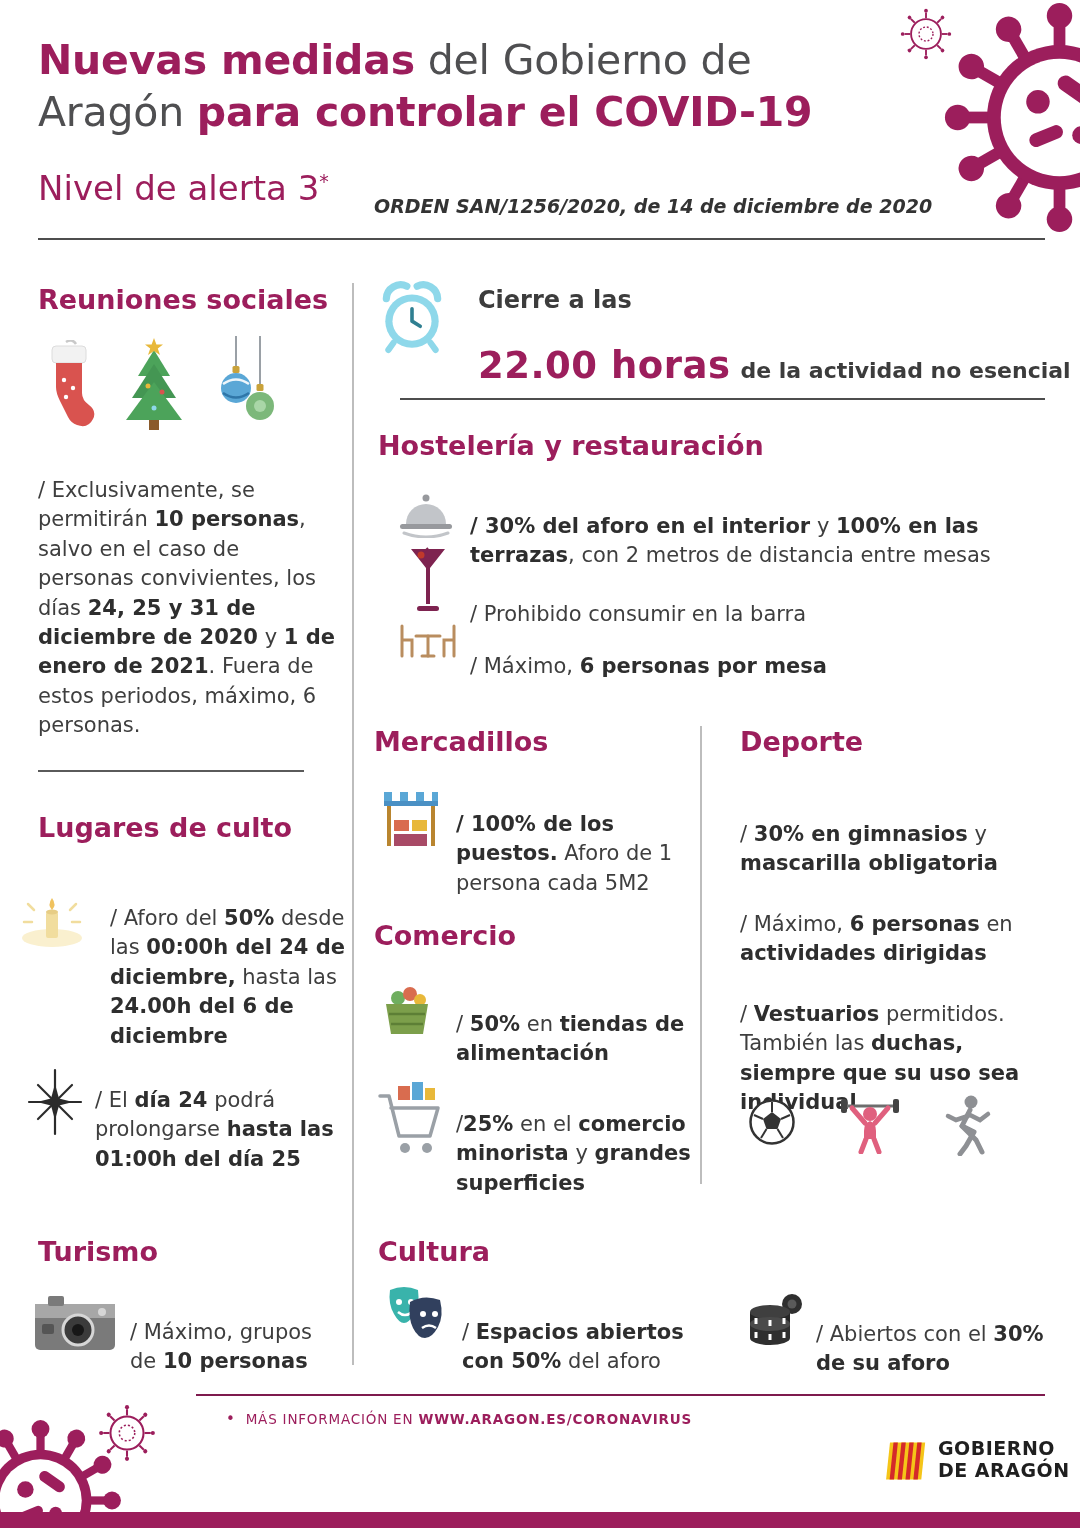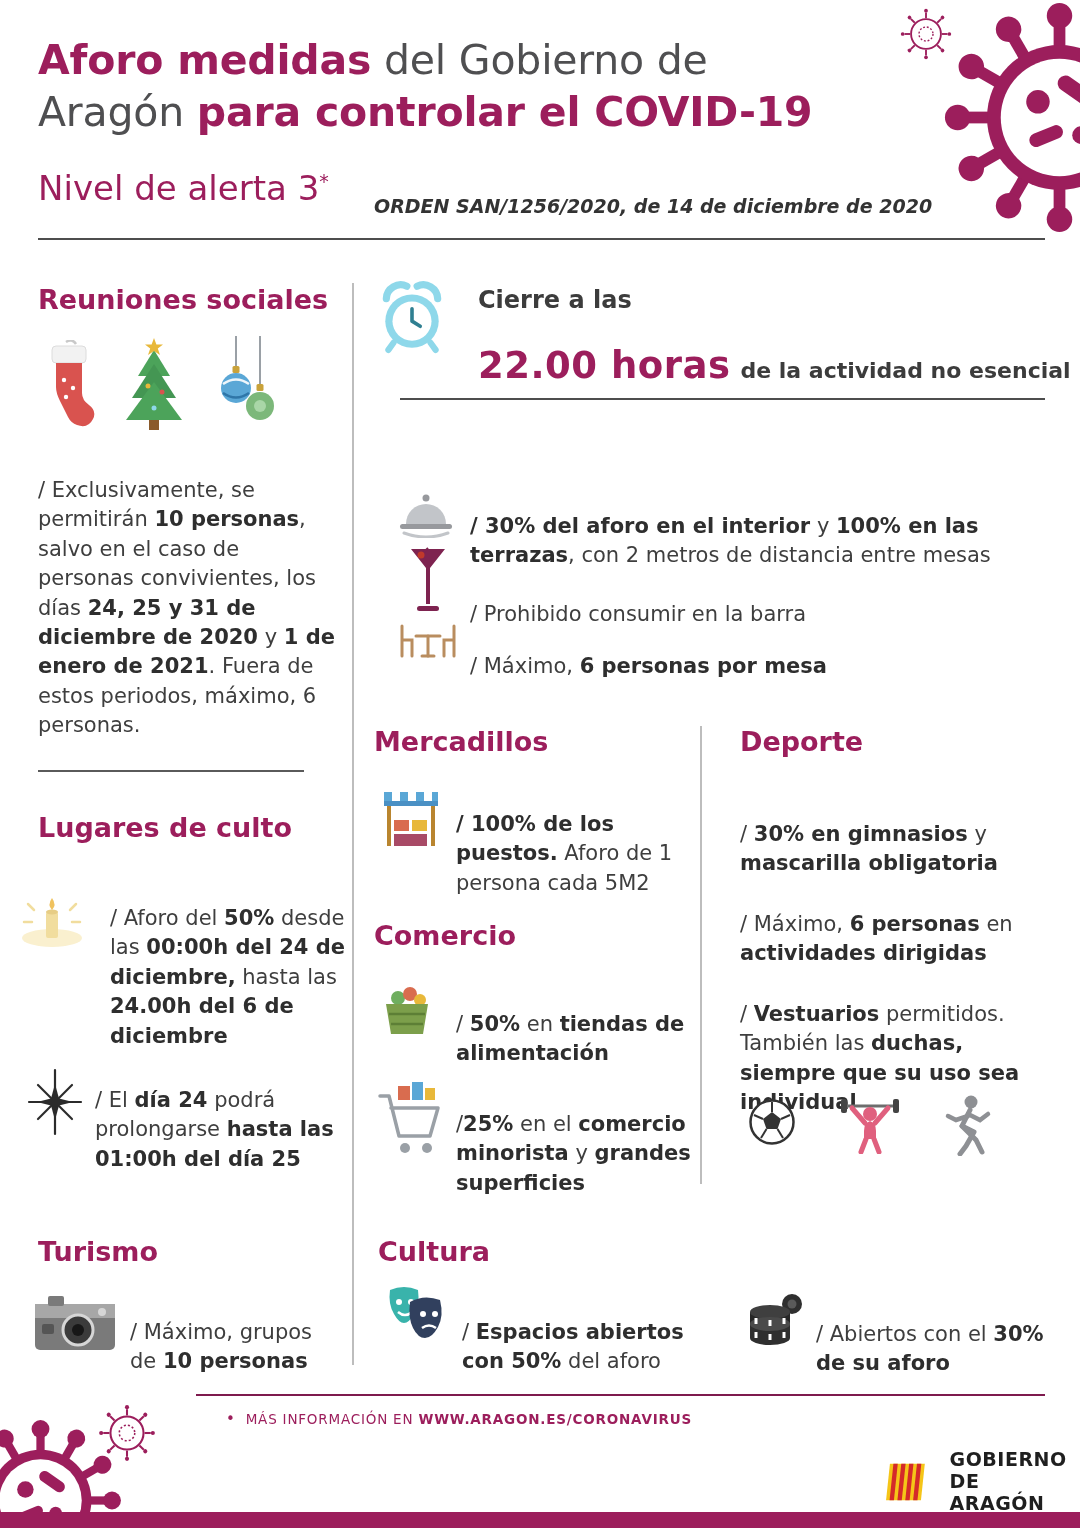--- a/index.html
+++ b/index.html
@@ -23,21 +23,21 @@
   .sec-h { font-size:27px; font-weight:700; color:var(--accent); }
   .item { font-size:21px; line-height:1.4; color:var(--text);margin-top:24px; }
   .item .bold { color:#2e2e2e; }
   .closure-intro { font-size:24px; font-weight:700; color:#3c3c3c; }
   .closure-line { display:flex; align-items:baseline; gap:10px;margin-top:32px; }
   .closure-time { font-size:37px; font-weight:800; color:var(--accent); letter-spacing:0.5px; }
   .closure-detail { font-size:22px; font-weight:700; color:#3c3c3c; }
   .footer-info { font-size:13.5px; letter-spacing:0.8px; color:var(--accent); font-weight:500; }
   .footer-info .bullet { margin-right:10px; font-size:15px; }
   .footer-bar { position:absolute; left:0; right:0; bottom:0; height:16px; background:var(--accent); }
-  .logo { display:flex; align-items:center; gap:22px;margin-top:11px; }
+  .logo { display:flex; gap:10px; }
   .logo-text { font-size:19px; font-weight:800; color:#1f1f1f; line-height:1.15; letter-spacing:0.5px; }
 </style>
 </head>
 <body>
 
 <div class="page">
 
   <svg width="0" height="0" style="position:absolute" aria-hidden="true">
     <defs>
       <g id="spike" fill="#9c1e5c">
@@ -78,21 +78,21 @@
         <use href="#ospike" transform="rotate(180 60 60)"></use>
         <use href="#ospike" transform="rotate(225 60 60)"></use>
         <use href="#ospike" transform="rotate(270 60 60)"></use>
         <use href="#ospike" transform="rotate(315 60 60)"></use>
         <circle cx="60" cy="60" r="32" fill="none" stroke="#9c1e5c" stroke-width="4"></circle>
         <circle cx="60" cy="60" r="15" fill="none" stroke="#9c1e5c" stroke-width="3" stroke-dasharray="4 4"></circle>
       </g>
     </defs>
   </svg>
 
-  <h1 class="abs h1" style="left:38px;top:34px;width:880px"><span class="bold accent">Aforo medidas</span><span> del Gobierno de
+  <h1 class="abs h1" style="left:38px;top:34px;width:880px"><span class="bold accent">Nuevas medidas</span><span> del Gobierno de
 Aragón </span><span class="bold accent">para controlar el COVID-19</span></h1>
 
   <div class="abs alert" style="left:38px;top:168px">
     <span>Nivel de alerta 3</span><sup>*</sup>
   </div>
   <div class="abs order" style="left:374px;top:195px">ORDEN SAN/1256/2020, de 14 de diciembre de 2020</div>
 
   <svg class="abs" style="left:898px;top:6px;width:56px;height:56px" viewBox="0 0 120 120">
       <use href="#virus-outline"></use>
     </svg>
@@ -190,20 +190,21 @@
     <line x1="19" y1="63" x2="14" y2="70" stroke="#8ed8ea" stroke-width="6" stroke-linecap="round"></line>
     <line x1="55" y1="63" x2="60" y2="70" stroke="#8ed8ea" stroke-width="6" stroke-linecap="round"></line>
   </svg>
   <div class="abs closure-intro" style="left:478px;top:286px">Cierre a las</div>
   <div class="abs closure-line" style="left:478px;top:312px">
     <span class="closure-time">22.00 horas</span>
     <span class="closure-detail">de la actividad no esencial</span>
   </div>
   <div class="abs rule" style="left:400px;top:398px;width:645px"></div>
 
+  <h2 class="abs sec-h" style="left:378px;top:430px">Hostelería y restauración</h2>
 
   <svg class="abs" style="left:398px;top:492px;width:56px;height:46px" viewBox="0 0 56 46">
     <circle cx="28" cy="6" r="3.5" fill="#97999d"></circle>
     <path d="M8 32 a20 20 0 0 1 40 0 z" fill="#c2c5c9"></path>
     <rect x="2" y="32" width="52" height="5" rx="2.5" fill="#97999d"></rect>
     <path d="M6 41 q22 8 44 0" stroke="#c2c5c9" stroke-width="3" fill="none" stroke-linecap="round"></path>
   </svg>
   <p class="abs item" style="left:470px;top:488px;width:596px"><span class="bold">/ 30% del aforo en el interior</span><span> y </span><span class="bold">100% en las terrazas</span><span>, con 2 metros de distancia entre mesas</span></p>
 
   <svg class="abs" style="left:408px;top:546px;width:40px;height:70px" viewBox="0 0 40 70">

